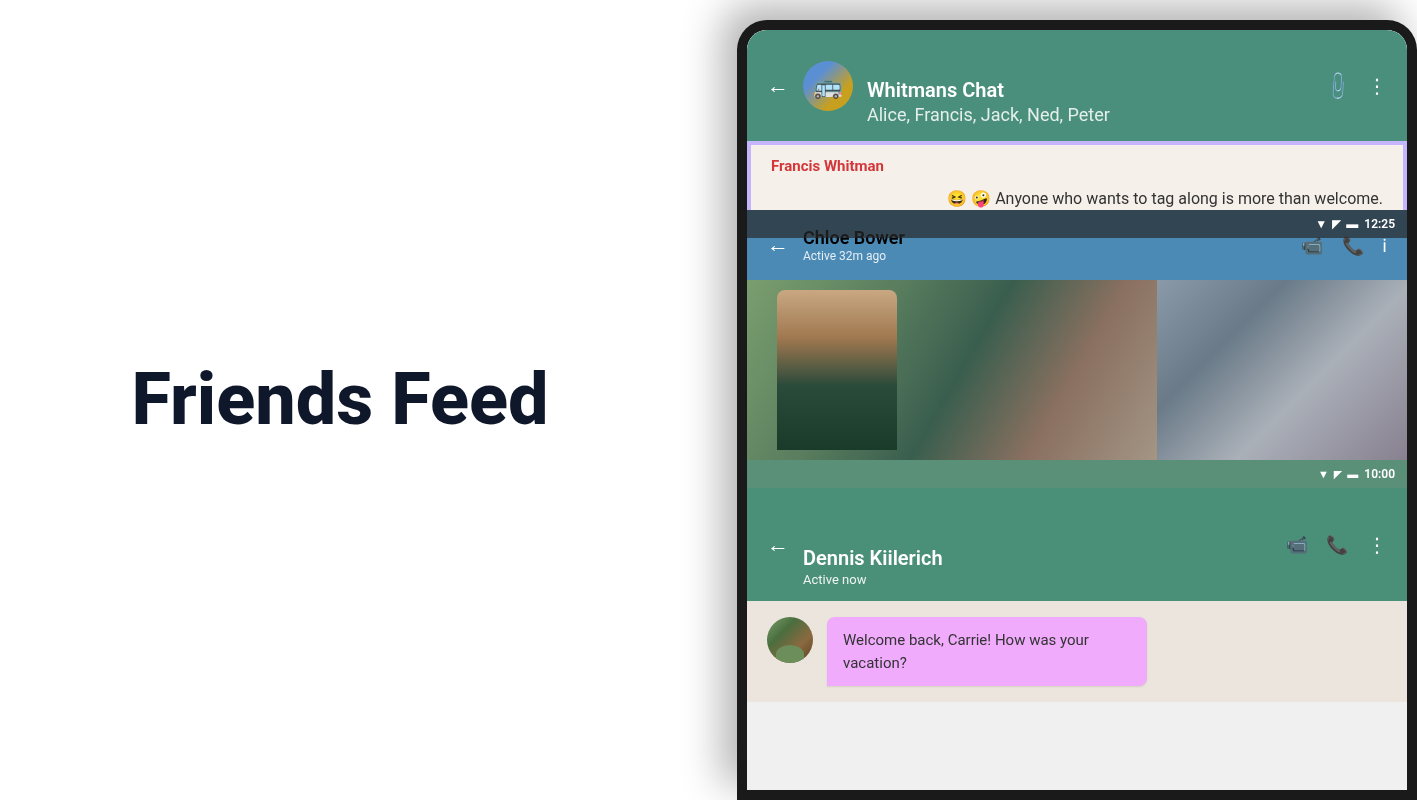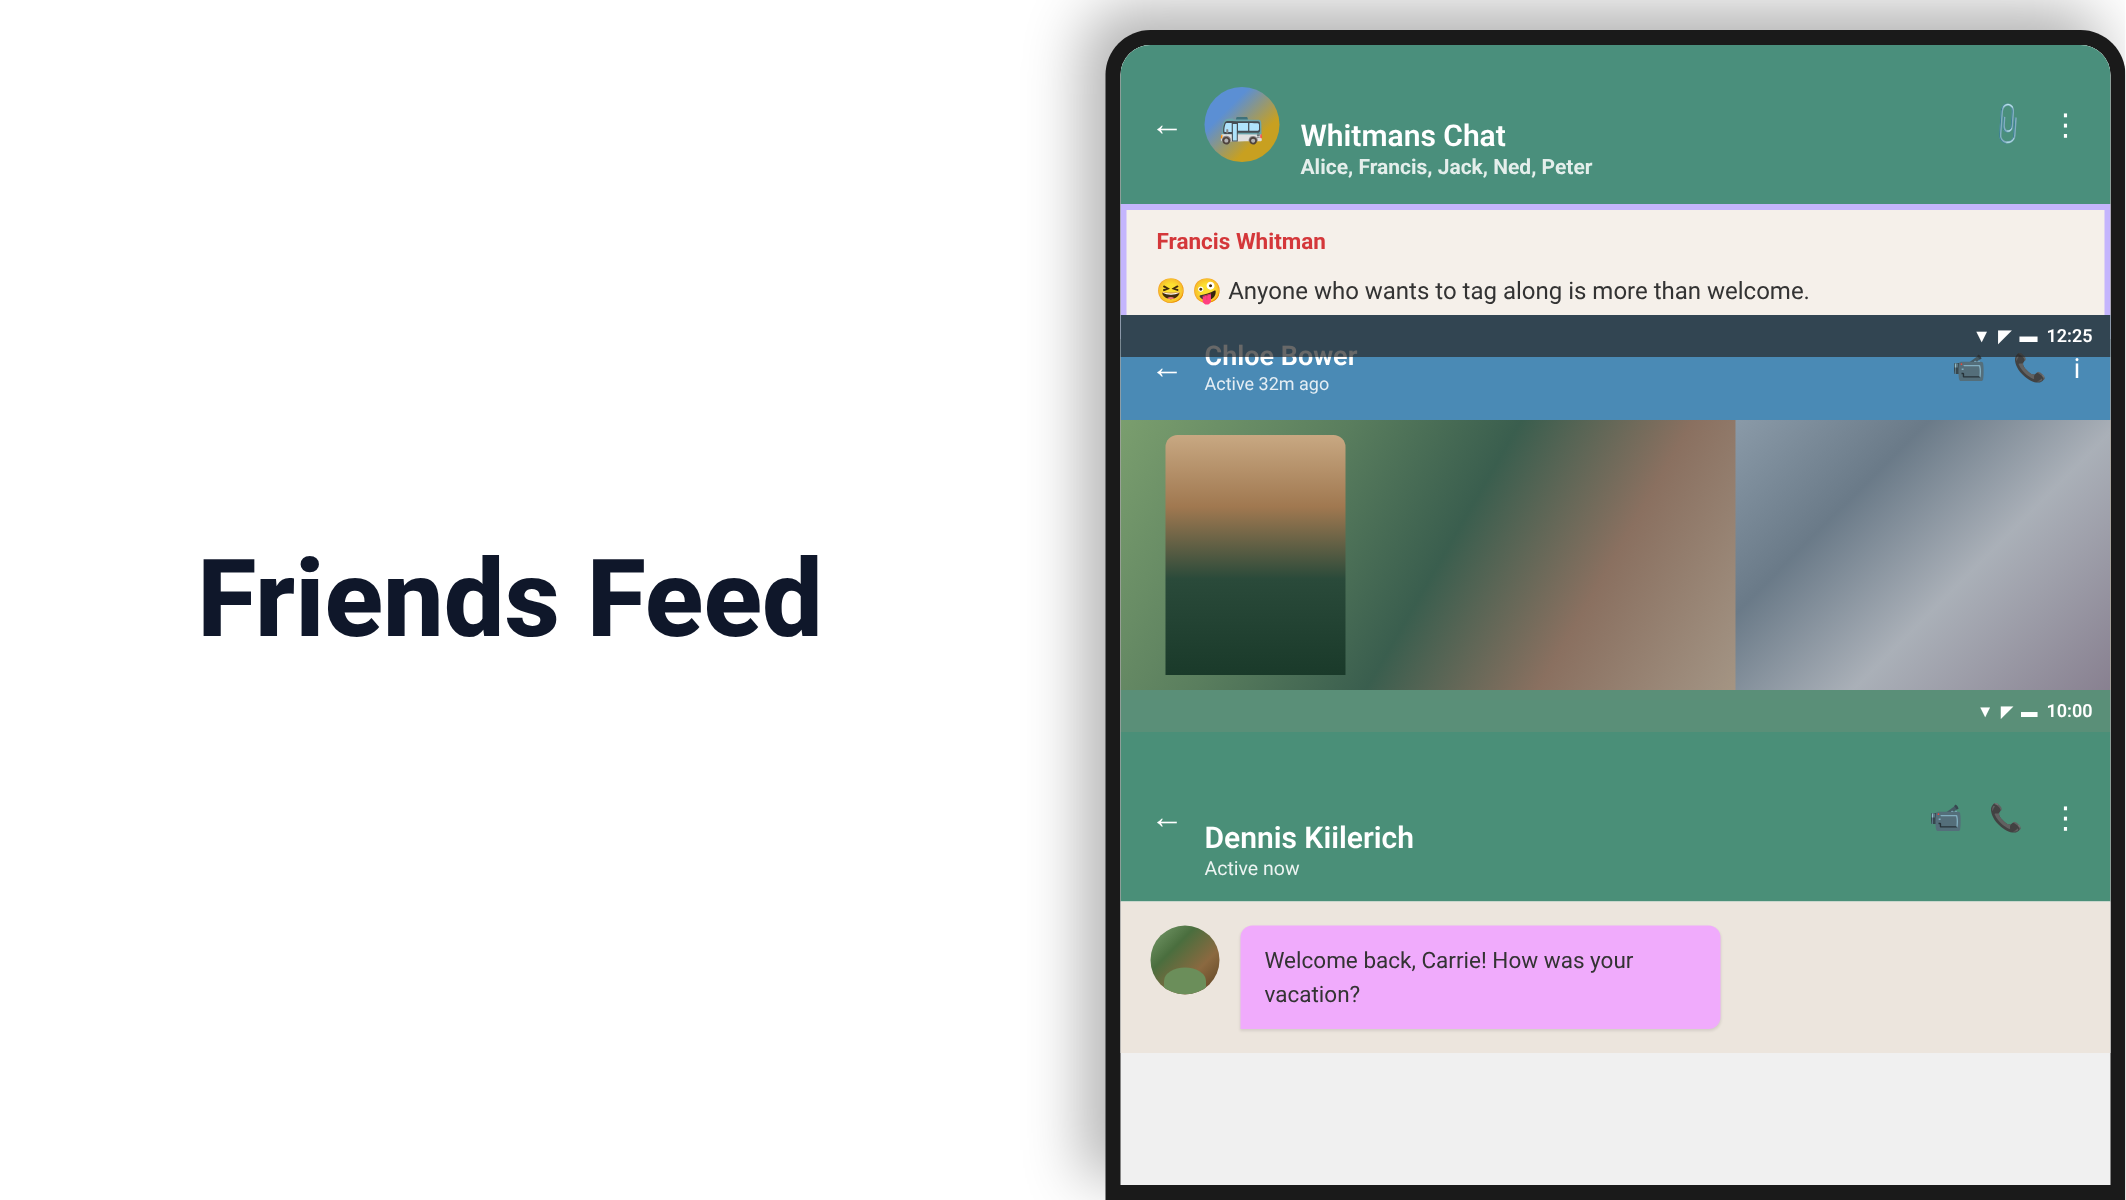--- a/index.html
+++ b/index.html
@@ -117,23 +117,22 @@
 
     .chat-name {
       color: white;
       font-size: 20px;
       font-weight: 600;
       line-height: 1.2;
     }
 
     .chat-members {
       color: rgba(255,255,255,0.85);
-      font-size: 14px;
+      font-size: 18px;
       margin-top: 2px;
-      font-weight: bold;
     }
 
     .header-icons {
       display: flex;
       gap: 16px;
       align-items: center;
     }
 
     .header-icon {
       color: white;
@@ -152,20 +151,21 @@
       padding: 12px 20px 4px 20px;
       background: #f5f0ea;
     }
 
     .message-bubble {
       background: #f5f0ea;
       padding: 8px 20px 16px 20px;
       font-size: 16px;
       color: #333;
       line-height: 1.5;
+      text-align: right;
     }
 
     
     .status-bar-overlay {
       position: absolute;
       top: 0;
       left: 0;
       right: 0;
       height: 30px;
       background: rgba(0,0,0,0.35);
@@ -208,21 +208,21 @@
       align-items: center;
       gap: 14px;
       min-height: 70px;
     }
 
     .chloe-info {
       flex: 1;
     }
 
     .chloe-name {
-      color: #ffffff;
+      color: #000000;
       font-size: 18px;
       font-weight: 600;
     }
 
     .chloe-status {
       color: rgba(255,255,255,0.85);
       font-size: 12px;
       margin-top: 1px;
     }
 

